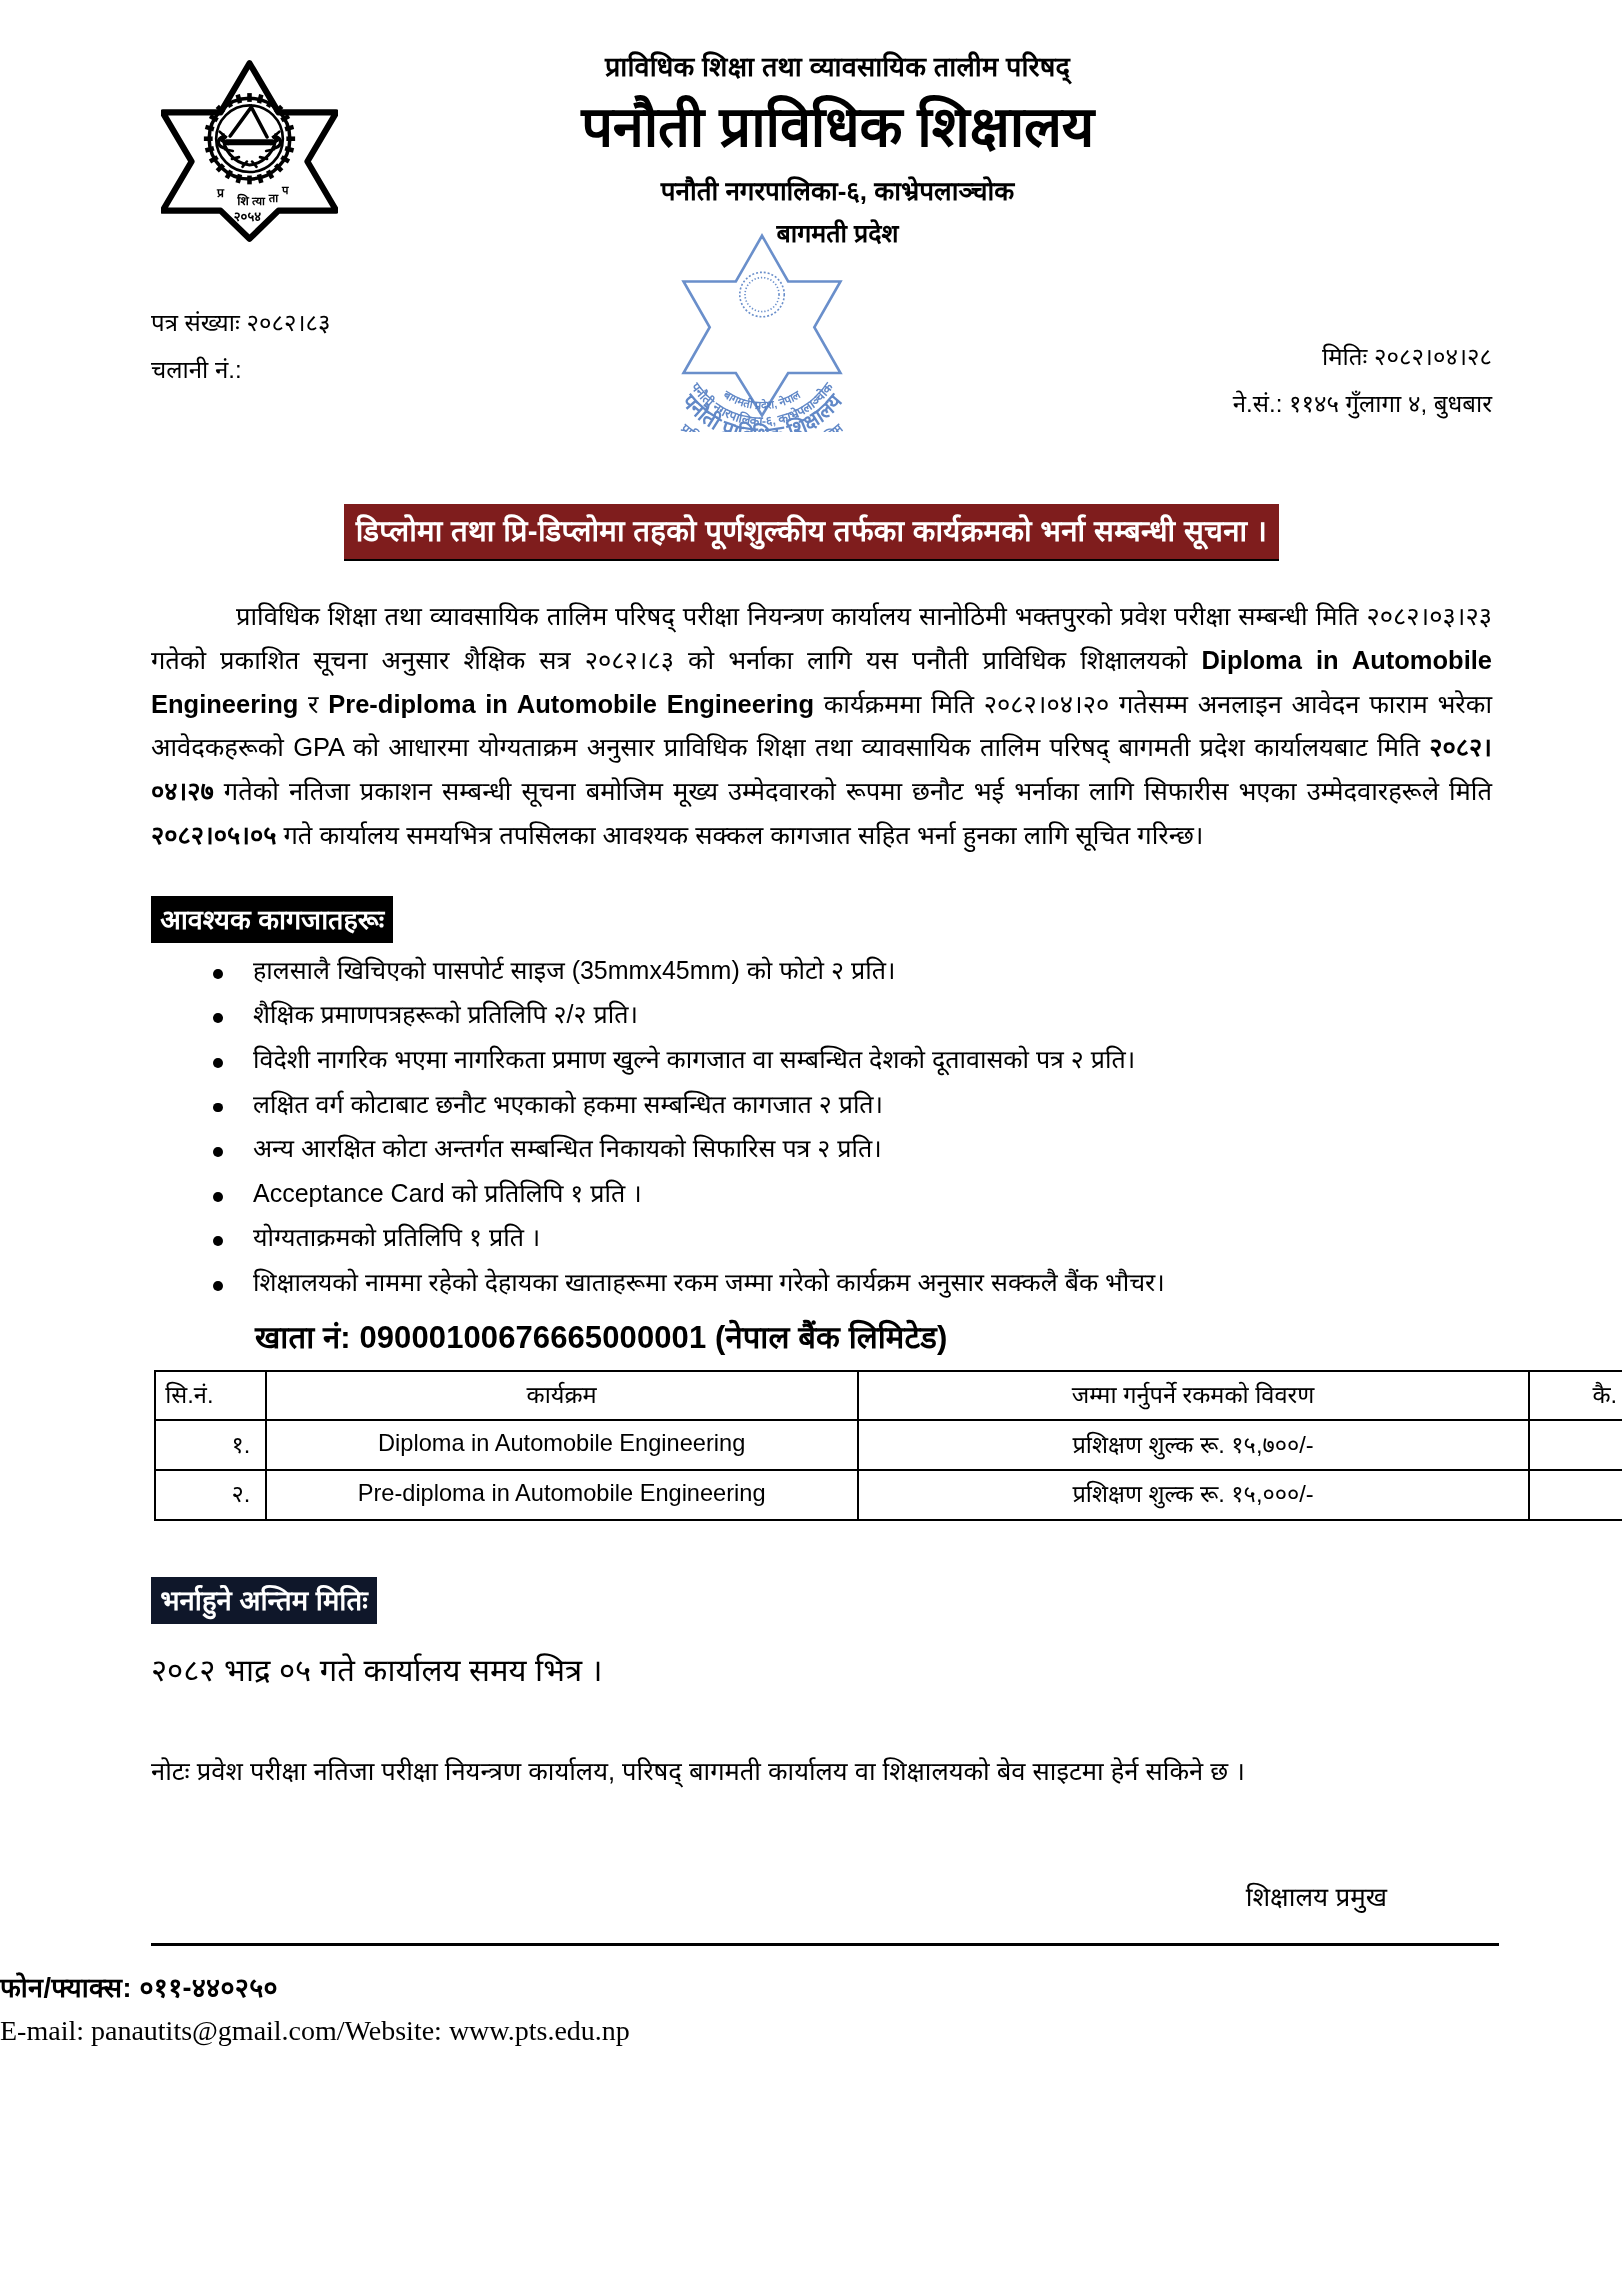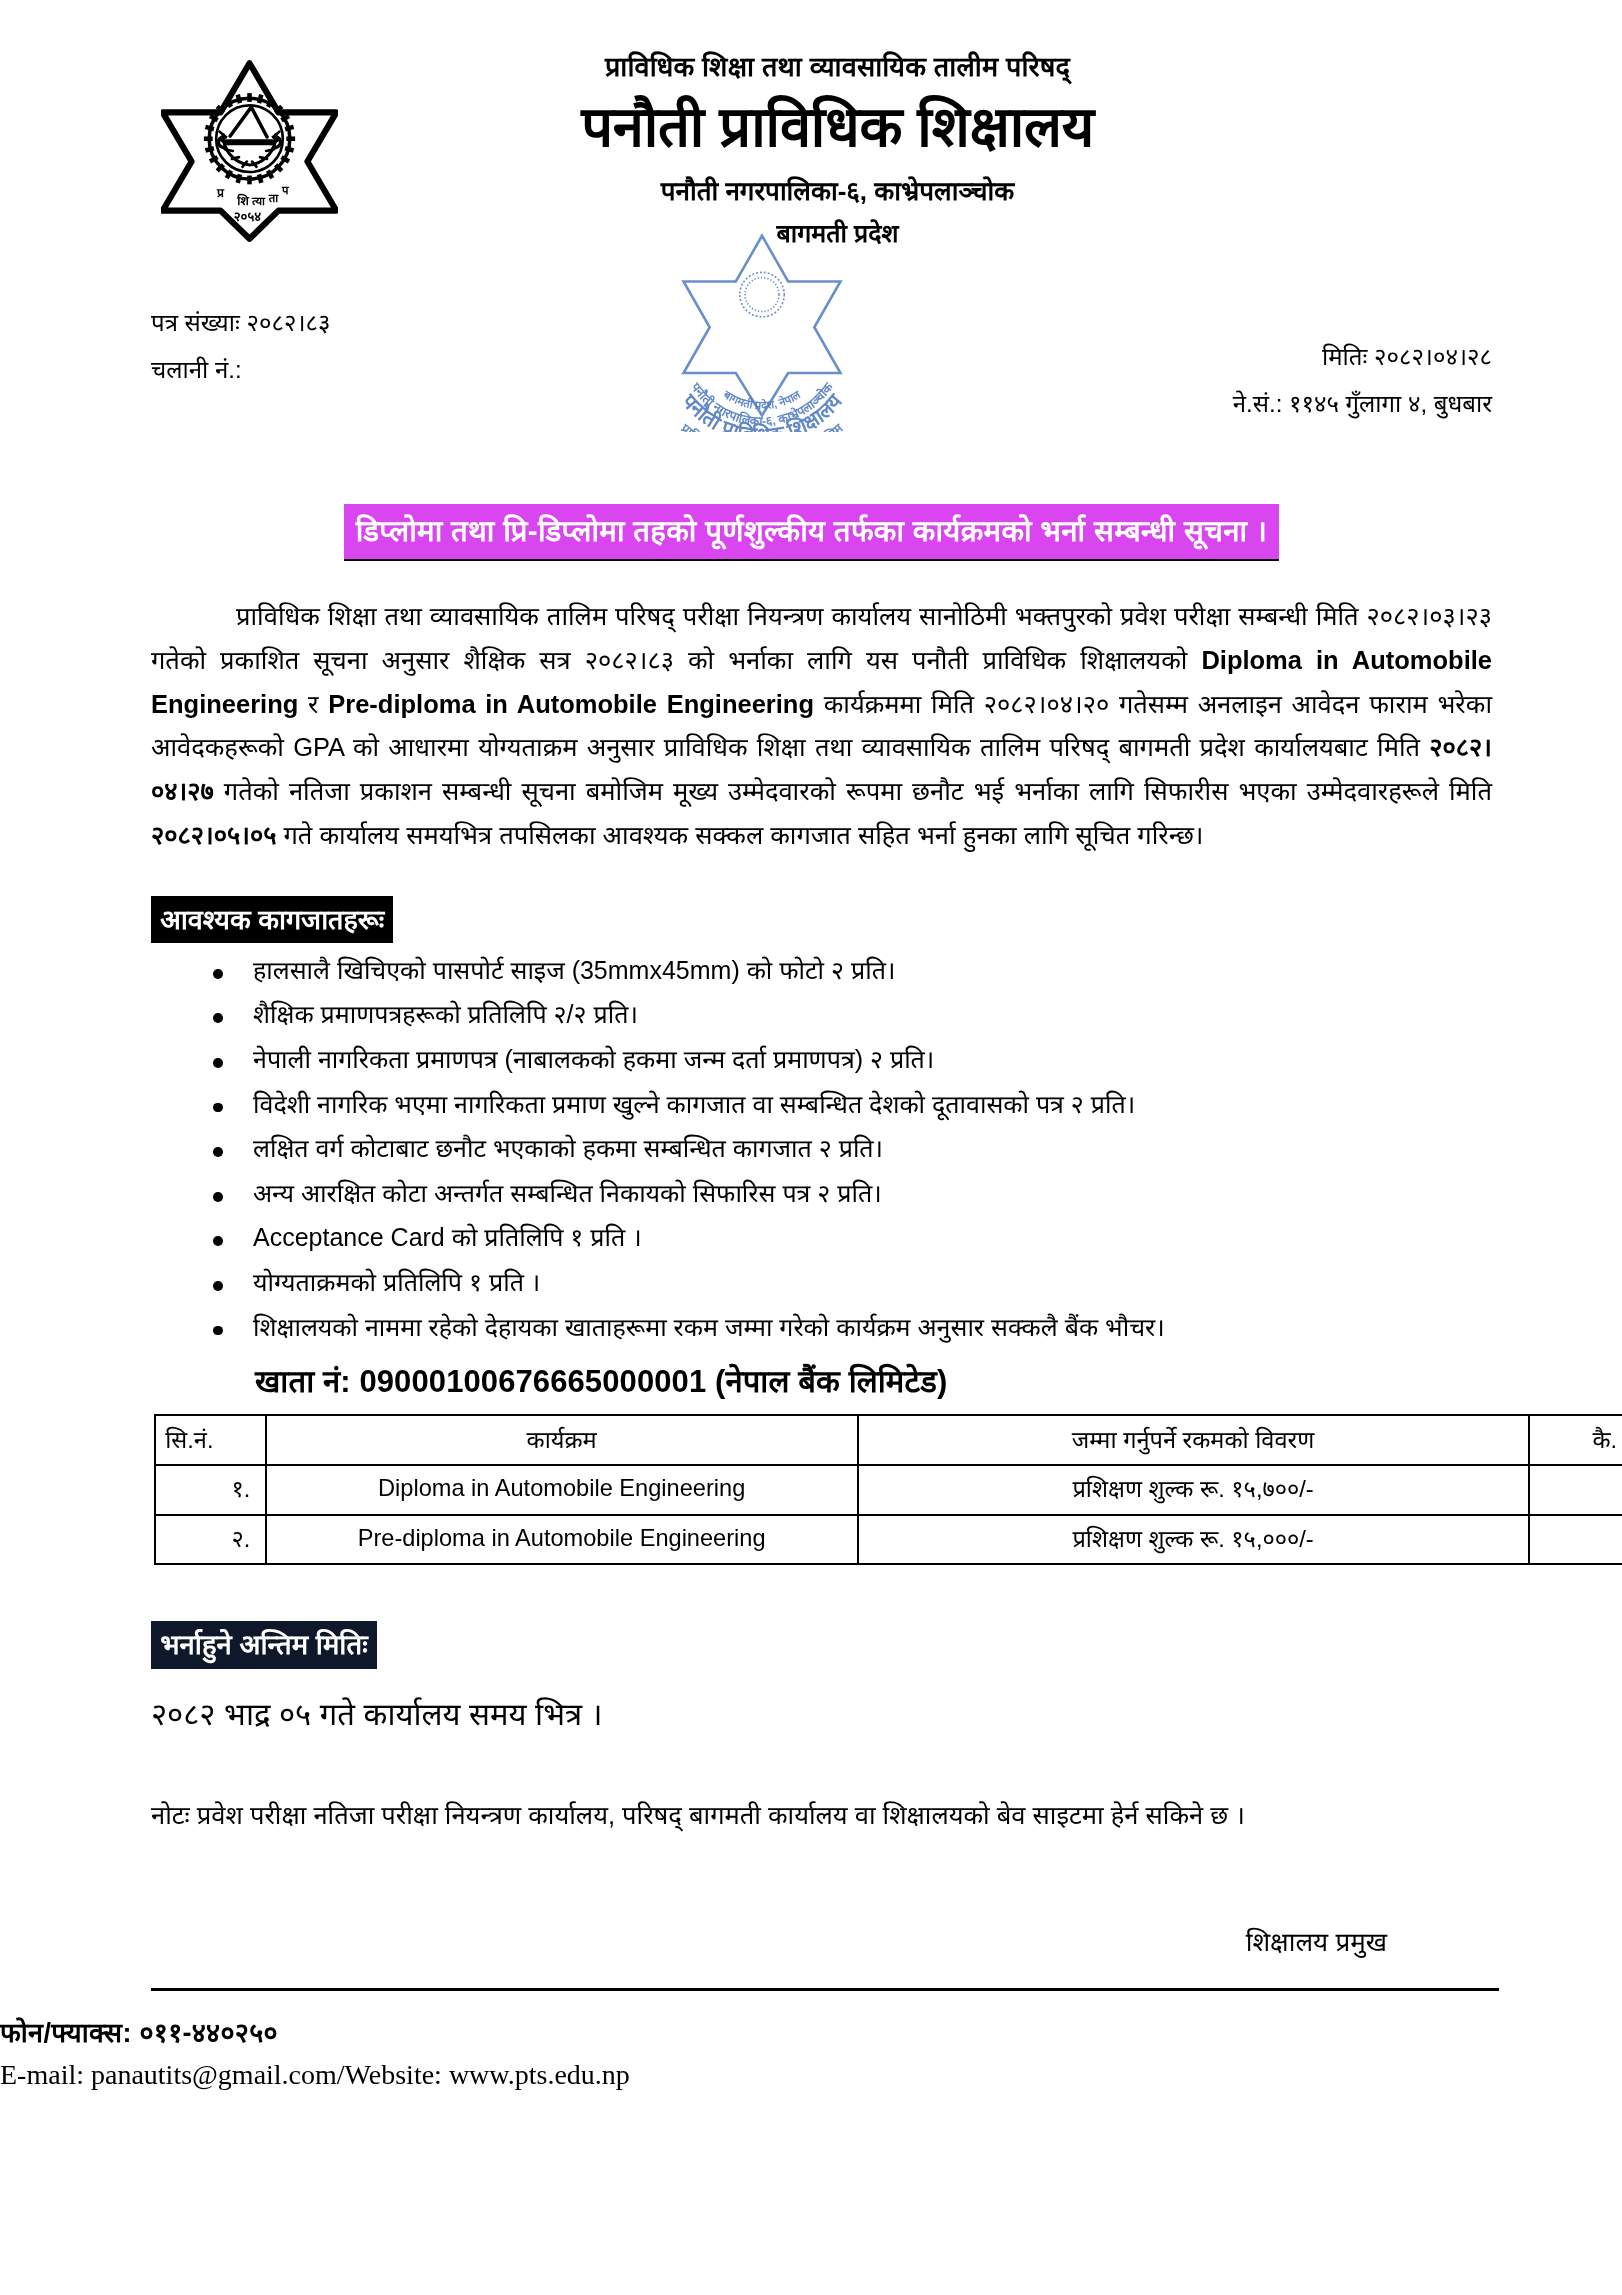--- a/index.html
+++ b/index.html
@@ -101,21 +101,21 @@
   .ref-left { font-size: 24px; line-height: 1.95; }
   .ref-right { font-size: 24px; line-height: 1.95; text-align: right; padding-top: 34px;}
 
   
   .title-band-wrap {
     margin-top: 77px;
     text-align: center;
   }
   .title-band {
     display: inline-block;
-    background: #d946ef;
+    background: #7f1d1d;
     color: #ffffff;
     font-family: "Liberation Sans", sans-serif;
     font-size: 29.4px;
     font-weight: 700;
     padding: 5.9px 11.8px 8.5px 11.8px;
     letter-spacing: 0.3px;
     border-bottom: 2px solid #000;
   }
 
   
@@ -422,21 +422,20 @@
 
   <p class="body-para"><span>प्राविधिक शिक्षा तथा व्यावसायिक तालिम परिषद् परीक्षा नियन्त्रण कार्यालय सानोठिमी भक्तपुरको प्रवेश परीक्षा सम्बन्धी मिति </span><span>२०८२।०३।२३</span><span> गतेको प्रकाशित सूचना अनुसार शैक्षिक सत्र २०८२।८३ को भर्नाका लागि यस पनौती प्राविधिक शिक्षालयको </span><b class="en">Diploma in Automobile Engineering</b><span> र </span><b class="en">Pre-diploma in Automobile Engineering</b><span> कार्यक्रममा मिति २०८२।०४।२० गतेसम्म अनलाइन आवेदन फाराम भरेका आवेदकहरूको GPA को आधारमा योग्यताक्रम अनुसार प्राविधिक शिक्षा तथा व्यावसायिक तालिम परिषद् बागमती प्रदेश कार्यालयबाट मिति </span><b>२०८२।०४।२७</b><span> गतेको नतिजा प्रकाशन सम्बन्धी सूचना बमोजिम मूख्य उम्मेदवारको रूपमा छनौट भई भर्नाका लागि सिफारीस भएका उम्मेदवारहरूले मिति </span><b>२०८२।०५।०५</b><span> गते कार्यालय समयभित्र तपसिलका आवश्यक सक्कल  कागजात सहित भर्ना हुनका लागि सूचित गरिन्छ।</span></p>
 
   <div class="docs-head-wrap">
     <span class="docs-head">आवश्यक कागजातहरूः</span>
   </div>
 
   <ul class="docs">
     <li>हालसालै खिचिएको पासपोर्ट साइज (35mmx45mm) को फोटो २ प्रति।</li>
     <li>शैक्षिक प्रमाणपत्रहरूको प्रतिलिपि २/२ प्रति।</li>
-    <li>नेपाली नागरिकता प्रमाणपत्र (नाबालकको हकमा जन्म दर्ता प्रमाणपत्र) २ प्रति।</li>
     <li>विदेशी नागरिक भएमा नागरिकता प्रमाण खुल्ने कागजात वा सम्बन्धित देशको दूतावासको पत्र २ प्रति।</li>
     <li>लक्षित वर्ग कोटाबाट छनौट भएकाको हकमा सम्बन्धित कागजात २ प्रति।</li>
     <li>अन्य आरक्षित कोटा अन्तर्गत सम्बन्धित निकायको सिफारिस पत्र २ प्रति।</li>
     <li>Acceptance Card को प्रतिलिपि १ प्रति ।</li>
     <li>योग्यताक्रमको प्रतिलिपि १ प्रति ।</li>
     <li>शिक्षालयको नाममा रहेको देहायका खाताहरूमा रकम जम्मा गरेको कार्यक्रम अनुसार सक्कलै बैंक भौचर।</li>
   </ul>
 
   <div class="acct">खाता नं: 09000100676665000001 (नेपाल बैंक लिमिटेड)</div>
 

